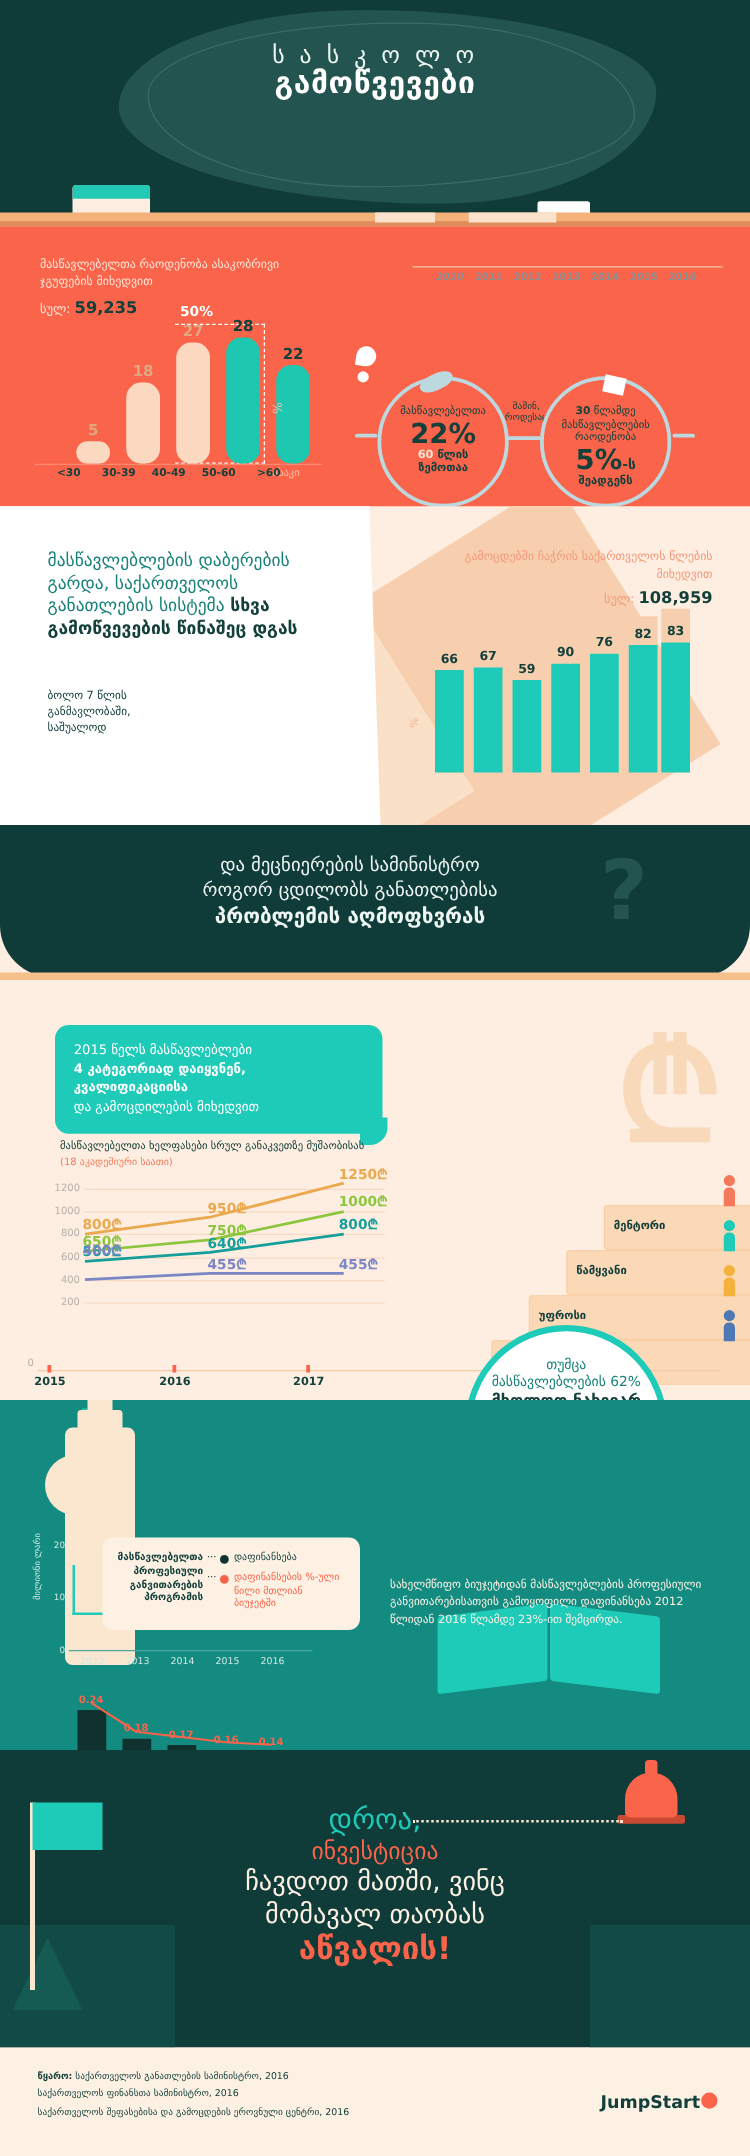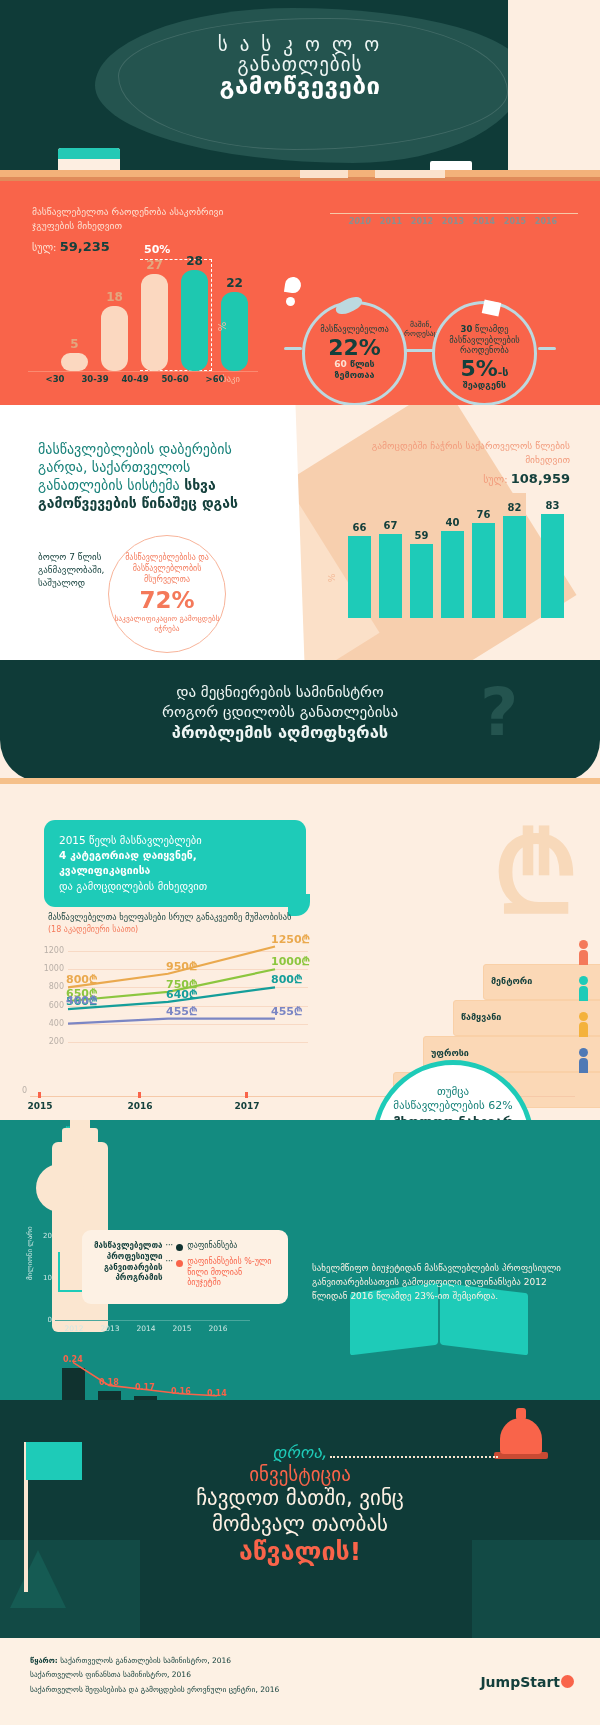--- a/index.html
+++ b/index.html
@@ -4,21 +4,21 @@
 <style>
   * { box-sizing: border-box; margin: 0; padding: 0; }
   body {
     width: 600px; height: 1725px;
     font-family: "DejaVu Sans", "Liberation Sans", sans-serif;
     background: #fdeee1; overflow: hidden; position: relative;
   }
   .page { width: 600px; height: 1725px; position: relative; }
 
   
-  .hdr { position: absolute; left:0; top:0; width:508px; height:175px; background:#0f3b38; overflow:hidden; }
+  .hdr { position: absolute; left:0; top:0; width:600px; height:175px; background:#0f3b38; overflow:hidden; }
   .hdr .blob { position:absolute; left:95px; top:8px; width:430px; height:155px; background:#24544f;
       border-radius: 46% 54% 40% 60% / 50% 42% 58% 50%; }
   .hdr .blob2 { position:absolute; left:118px; top:18px; width:390px; height:132px;
       border:1.5px solid rgba(255,255,255,.13); border-radius: 52% 46% 55% 45% / 44% 56% 44% 56%; }
   .hdr-title { position:absolute; left:0; top:34px; width:600px; text-align:center; color:#fff;
       line-height:1.06; z-index:3; }
   .hdr-title .l1 { font-size:19px; letter-spacing:3px; color:#eef6f4; }
   .hdr-title .l2 { font-size:19px; letter-spacing:1px; color:#eef6f4; }
   .hdr-title .l3 { font-size:24px; font-weight:bold; letter-spacing:0.5px; }
   .hdr-title .l4 { font-size:30px; font-weight:bold; letter-spacing:0.5px; }
@@ -164,21 +164,21 @@
      transform-origin:left top; white-space:nowrap; }
   .s5-para { position:absolute; left:312px; top:1262px; width:252px; font-size:9px; color:#fdf1e4; line-height:1.55; }
   .book-l { position:absolute; left:350px; top:1288px; width:88px; height:62px; background:#1ecbb8;
       transform: skewY(-7deg); border-radius:3px;}
   .book-r { position:absolute; left:440px; top:1288px; width:88px; height:62px; background:#1ecbb8;
       transform: skewY(7deg); border-radius:3px;}
 
   
   .sec6 { position:absolute; left:0; top:1400px; width:600px; height:238px; background:#0f3b38; overflow:hidden; }
   .cta { position:absolute; left:0; top:42px; width:600px; text-align:center; line-height:1.22; }
-  .cta .c1 { font-size:17px; color:#1ecbb8;font-style:italic; }
+  .cta .c1 { font-size:23px; color:#1ecbb8; }
   .cta .c2 { font-size:19px; color:#f9644a; }
   .cta .c3 { font-size:21px; color:#fdf1e4; }
   .cta .c4 { font-size:21px; color:#fdf1e4; }
   .cta .c5 { font-size:25px; color:#f9644a; font-weight:bold; }
   .bell { position:absolute; left:500px; top:18px; width:42px; height:36px; background:#f9644a;
       border-radius:21px 21px 4px 4px; }
   .bell-top { position:absolute; left:516px; top:8px; width:10px; height:12px; background:#f9644a; border-radius:3px;}
   .bell-base { position:absolute; left:494px; top:52px; width:54px; height:7px; background:#c94a33; border-radius:2px;}
   .bell-dots { position:absolute; left:330px; top:56px; width:168px; border-top:2px dotted #fbe6d0; }
   .flag { position:absolute; left:26px; top:42px; width:56px; height:38px; background:#1ecbb8; }
@@ -199,21 +199,20 @@
 </head>
 <body>
 
 <div class="page">
 
   <div class="hdr">
     <div class="blob"></div>
     <div class="blob2"></div>
     <div class="hdr-title">
       <div class="l1">ს ა ს კ ო ლ ო</div>
-      <div class="l2">განათლების</div>
       <div class="l3">გამოწვევები</div>
     </div>
     <div class="eraser">
         <div class="top"></div>
       </div>
     <div class="chalk3"></div>
   </div>
   <div class="shelf"></div>
   <div class="shelf-dark"></div>
   <div class="chalk1"></div>
@@ -290,56 +289,51 @@
 
   <div class="sec2">
     <div class="env1"></div>
     <div class="env2"></div>
     <div class="paper"></div>
     <div class="s2-head">
       <span>მასწავლებლების დაბერების გარდა, საქართველოს განათლების სისტემა</span>
       <b>სხვა გამოწვევების წინაშეც დგას</b>
     </div>
     <div class="s2-sub">ბოლო 7 წლის განმავლობაში, საშუალოდ</div>
-    <div class="circ72">
-      <div class="t">მასწავლებლებისა და მასწავლებლობის მსურველთა</div>
-      <div class="n">72%</div>
-      <div class="b">საკვალიფიკაციო გამოცდებს იჭრება</div>
-    </div>
     <div class="s2-rlab">გამოცდებში ჩაჭრის საქართველოს წლების მიხედვით</div>
     <div class="s2-rtot">
       <span>სულ:</span>
       <b>108,959</b>
     </div>
     <div class="bars2" id="bars2">
         <div class="b2" style="left: 0px; height: 125px;">
           <div class="fill" style="height: 82.5px;"></div>
           <div class="v" style="bottom: 85.5px;">66</div>
         </div>
         <div class="b2" style="left: 31px; height: 125px;">
           <div class="fill" style="height: 83.75px;"></div>
           <div class="v" style="bottom: 86.75px;">67</div>
         </div>
         <div class="b2" style="left: 62px; height: 125px;">
           <div class="fill" style="height: 73.75px;"></div>
           <div class="v" style="bottom: 76.75px;">59</div>
         </div>
         <div class="b2" style="left: 93px; height: 125px;">
           <div class="fill" style="height: 87.5px;"></div>
-          <div class="v" style="bottom: 90.5px;">40</div>
+          <div class="v" style="bottom: 90.5px;">90</div>
         </div>
         <div class="b2" style="left: 124px; height: 125px;">
           <div class="fill" style="height: 95px;"></div>
           <div class="v" style="bottom: 98px;">76</div>
         </div>
         <div class="b2" style="left: 155px; height: 125px;">
           <div class="fill" style="height: 102.5px;"></div>
           <div class="v" style="bottom: 105.5px;">82</div>
         </div>
-        <div class="b2" style="left: 193px; height: 104px;">
+        <div class="b2" style="left: 181px; height: 131px;">
           <div class="fill" style="height: 103.75px;"></div>
           <div class="v" style="bottom: 106.75px;">83</div>
         </div>
       </div>
     <div class="pct2">%</div>
   </div>
   <div class="axis2"></div>
   <div id="xlabs2">
       <div class="xlab2" style="left: 345px; font-style: italic;">2010</div>
       <div class="xlab2" style="left: 376px;">2011</div>

